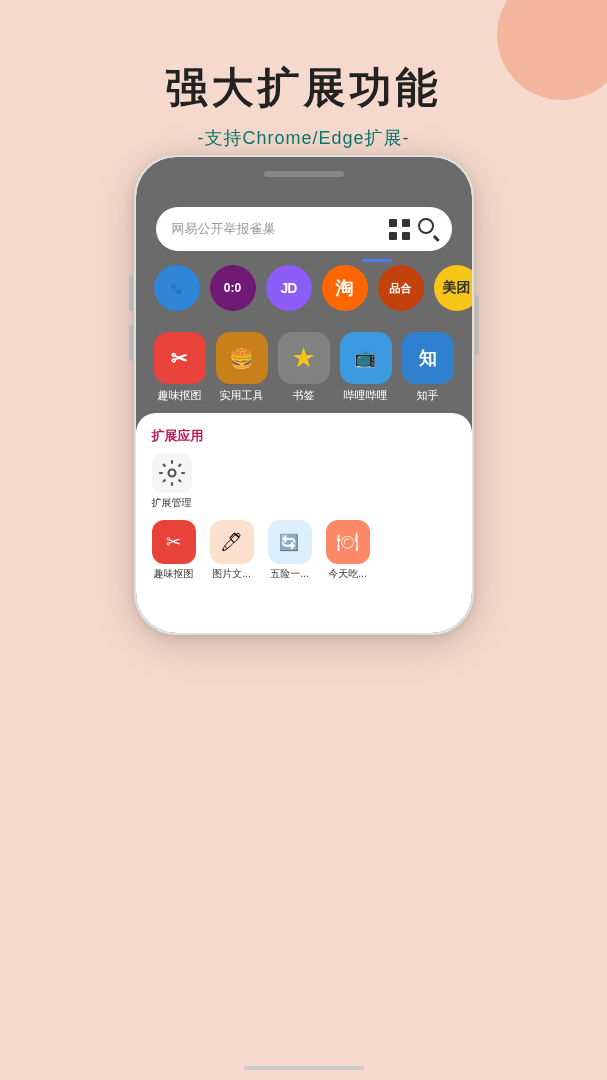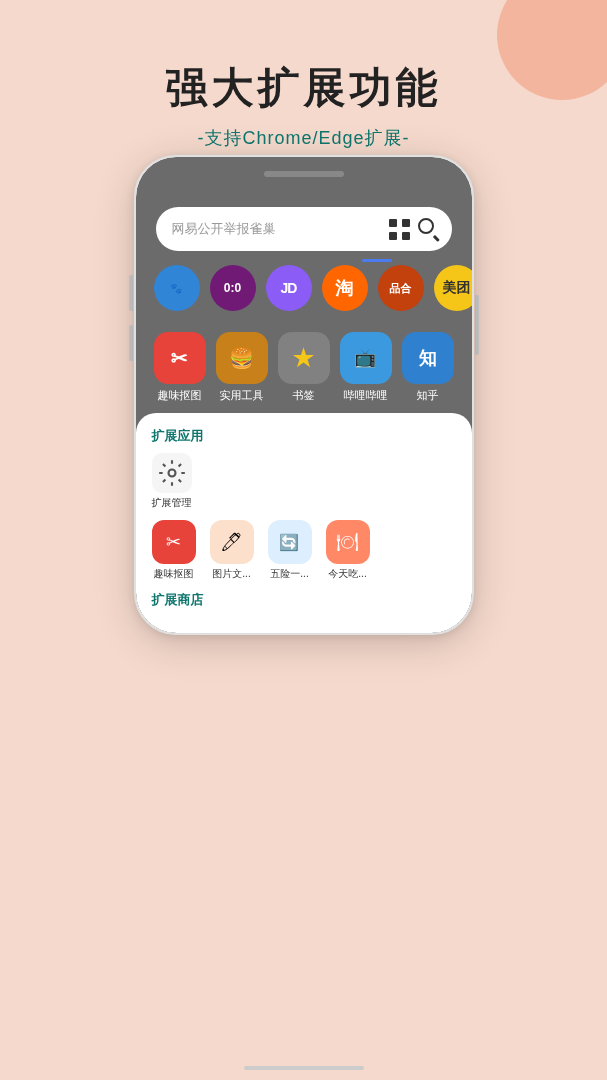--- a/index.html
+++ b/index.html
@@ -212,21 +212,21 @@
       right: 0;
       height: 220px;
       background: #fff;
       border-radius: 20px 20px 40px 40px;
       padding: 14px 16px 10px;
       overflow: hidden;
     }
     .panel-section-title {
       font-size: 13px;
       font-weight: 700;
-      color: #0f766e;
+      color: #be185d;
       margin-bottom: 8px;
     }
     .panel-icons-row {
       display: flex;
       gap: 14px;
       margin-bottom: 10px;
     }
     .panel-icon-item {
       display: flex;
       flex-direction: column;
@@ -358,20 +358,19 @@
           </div>
           <div class="panel-icon-item">
             <div class="panel-icon-box" style="background:#ddeeff;border-radius:12px;width:44px;height:44px;font-size:16px;display:flex;align-items:center;justify-content:center;">🔄</div>
             <span class="panel-icon-label">五险一...</span>
           </div>
           <div class="panel-icon-item">
             <div class="panel-icon-box" style="background:#ff8866;border-radius:12px;width:44px;height:44px;font-size:18px;display:flex;align-items:center;justify-content:center;color:#fff;">🍽</div>
             <span class="panel-icon-label">今天吃...</span>
           </div>
         </div>
-        <div class="panel-section-title">扩展商店</div>
 
       </div>
     </div>
   </div>
 </div>
 
 <div class="bottom-bar"></div>
 
 </body></html>

